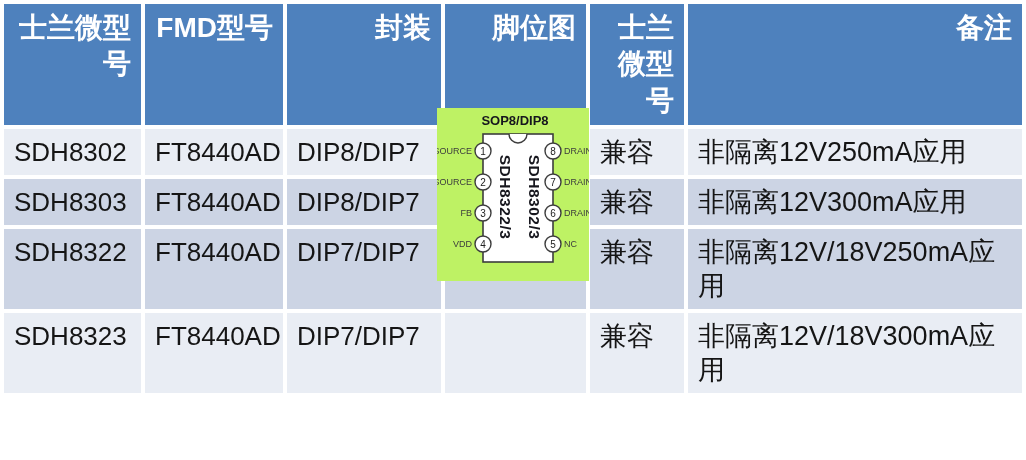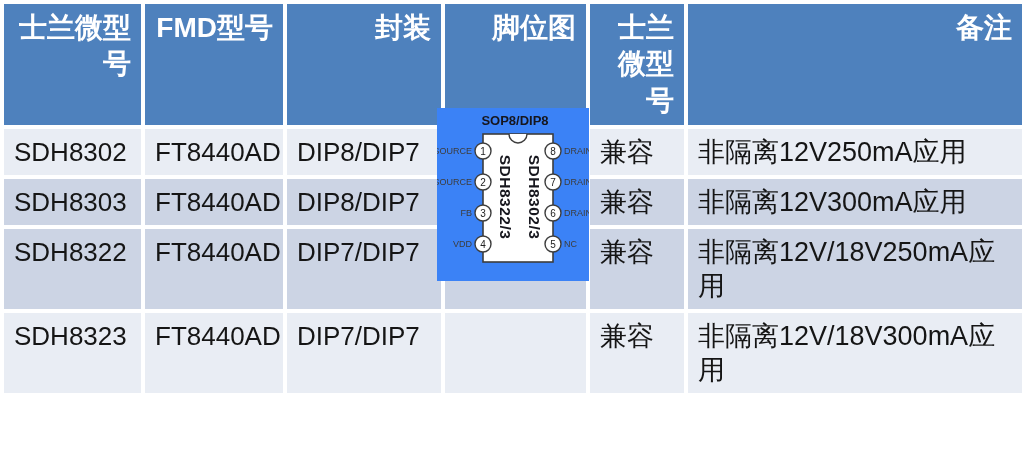--- a/index.html
+++ b/index.html
@@ -21,21 +21,21 @@
   td{font-size:27px;line-height:34px;}
   tr.band-a td{background:var(--band_dark);}
   tr.band-b td{background:var(--band_light);margin-top:8px;}
   tr.h40 td{height:40px;} tr.h42 td{height:42px;}
   tr.h72 td{height:72px;} tr.h76 td{height:76px;} tr.h78 td{height:78px;}
   td.model{font-size:26px;white-space:nowrap;}
   td.cjk{font-family:"Liberation Sans",serif;}
   td.note div{max-width:310px;}
 
   .pin-diagram{position:absolute;left:437px;top:108px;width:152px;height:173px;
-               background:#3b82f6;}
+               background:#bef264;}
   .pin-diagram svg{display:block;width:152px;height:173px;}
   .pd-title{font:bold 13px "Liberation Sans",sans-serif;fill:#16161d;}
   .pd-lbl{font:9px "Liberation Sans",sans-serif;fill:#3d3d3d;}
   .pd-num{font:10px "Liberation Sans",sans-serif;fill:#222;}
   .pd-center{font:bold 15.5px "Liberation Sans",sans-serif;fill:#16161d;letter-spacing:0.5px;}
 </style>
 </head>
 <body>
 
 <div class="stage">

